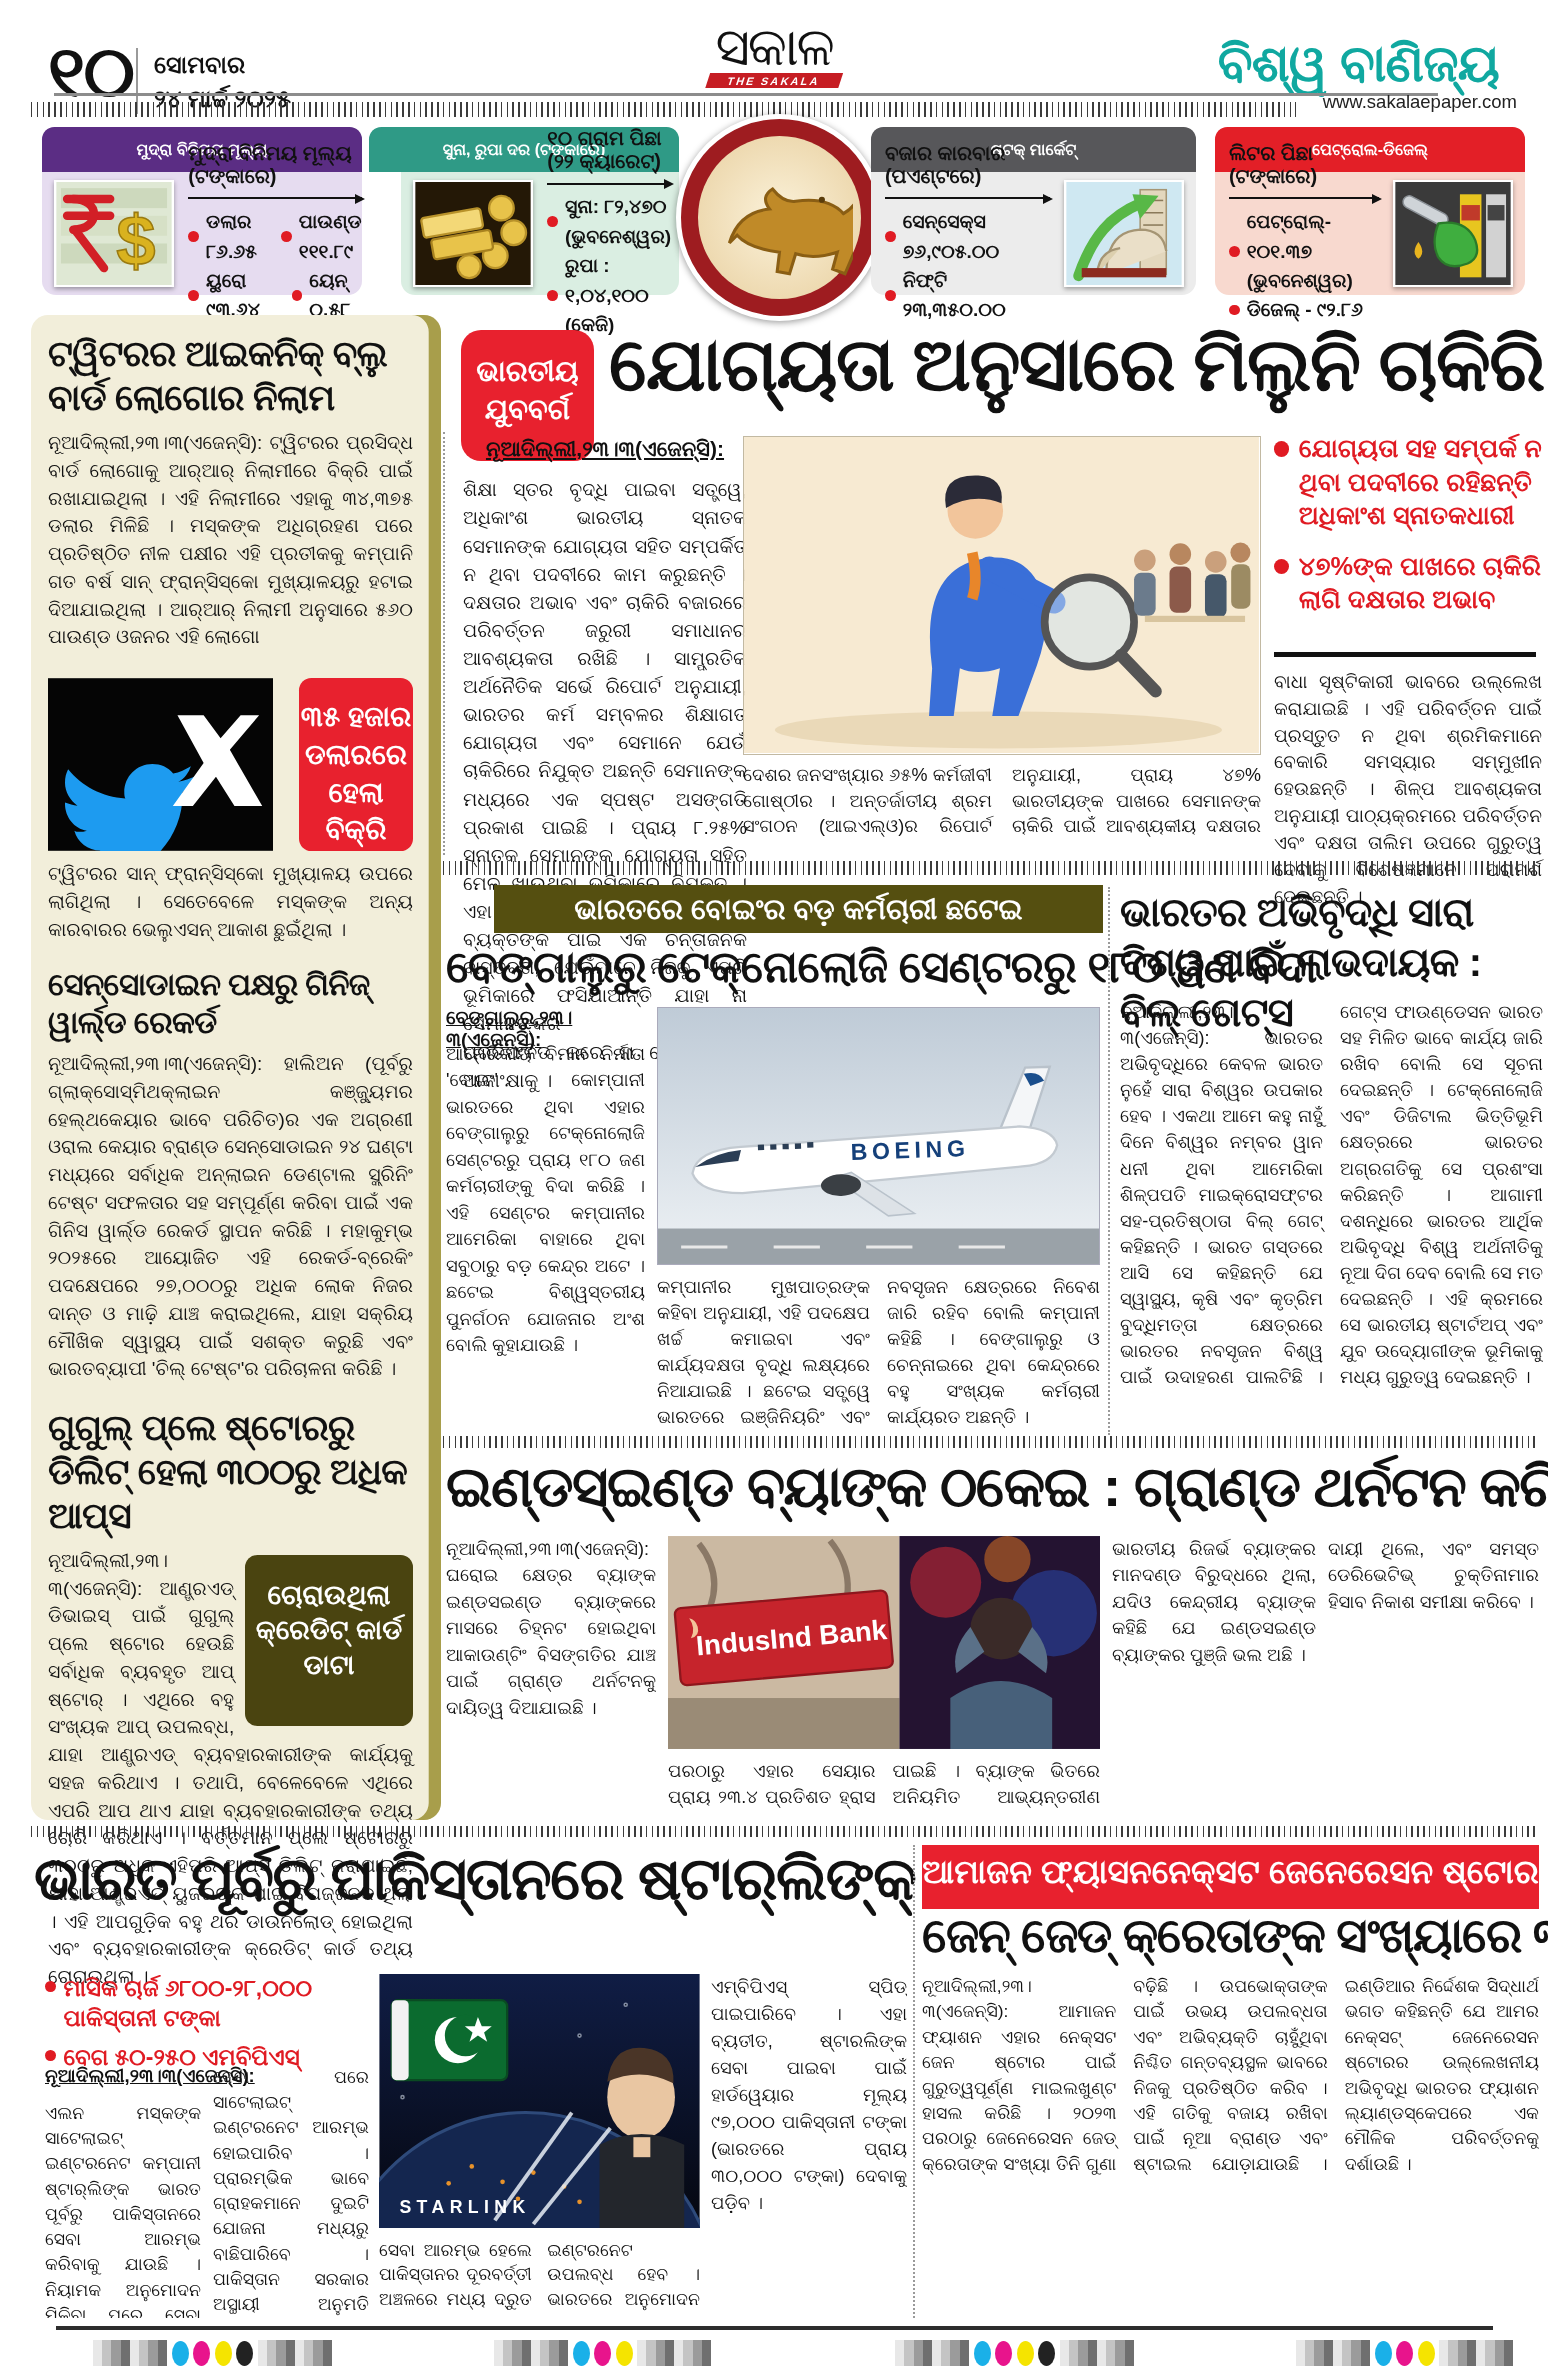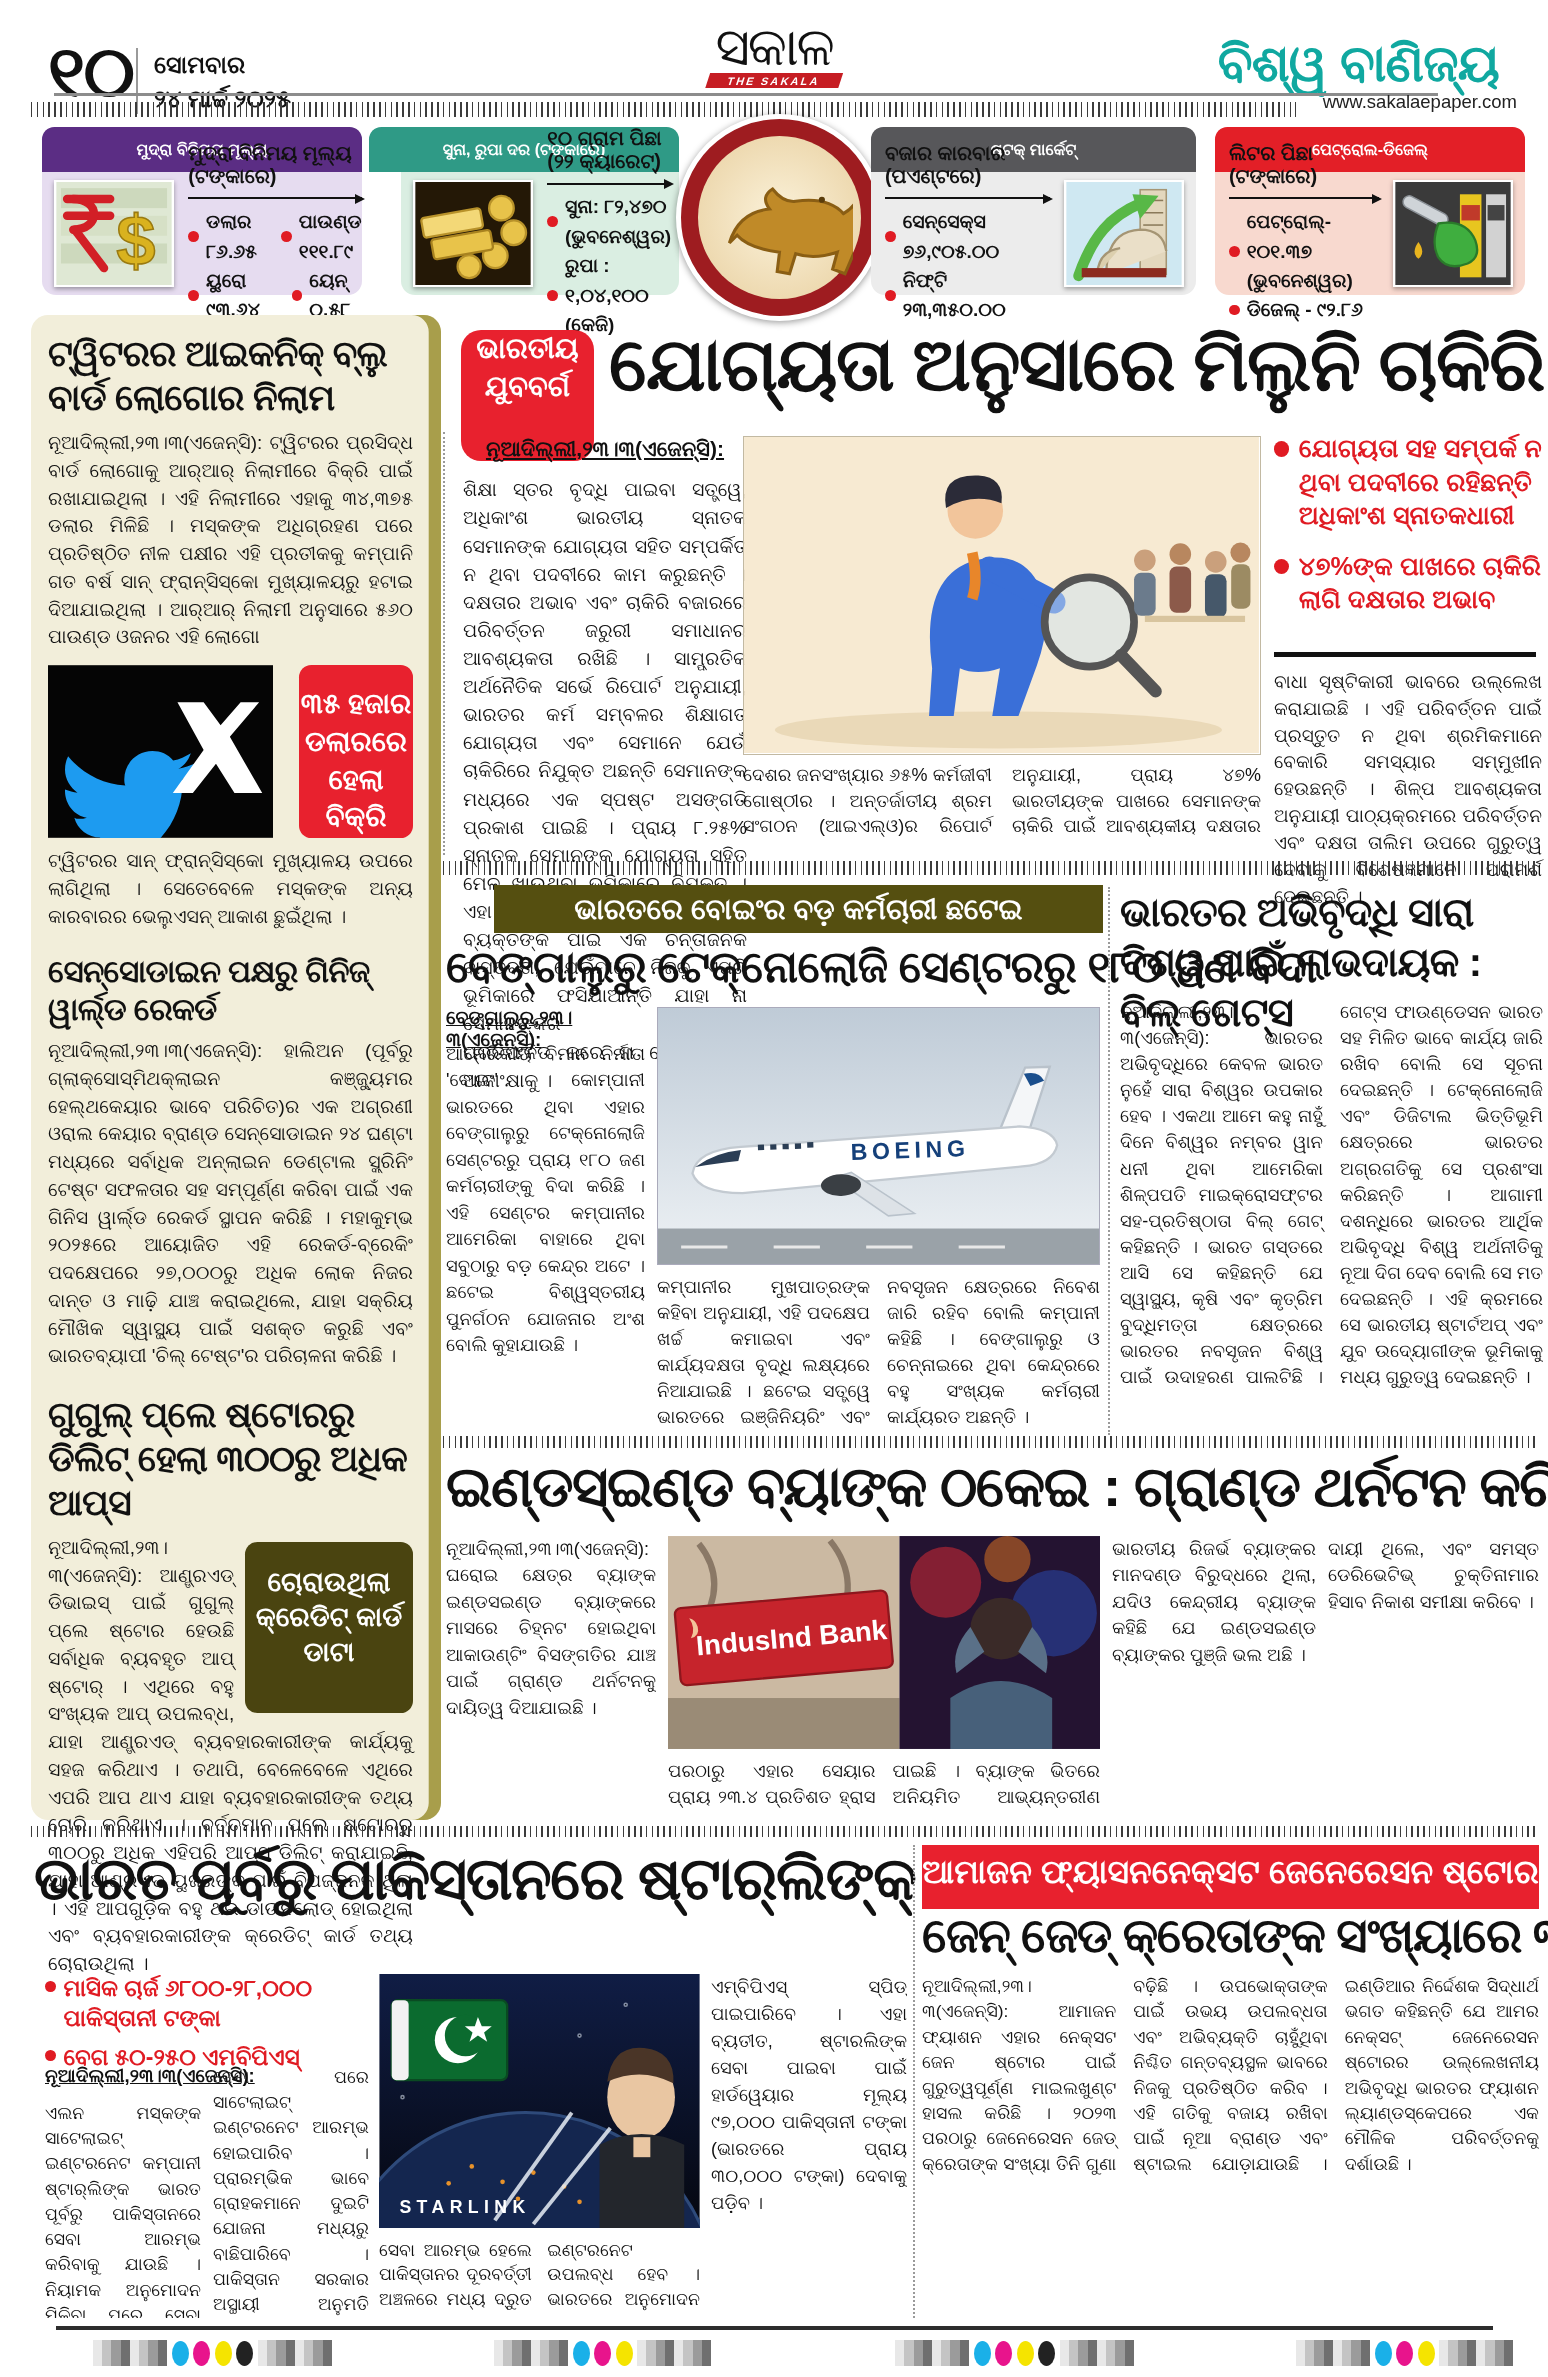--- a/index.html
+++ b/index.html
@@ -39,21 +39,21 @@
   .b2{left:369px;width:310px;}  .b2 .tb-head{background:#2f9a86;} .b2 .tb-body{background:#daeee2;margin-left:32px;}
   .b3{left:871px;width:325px;} .b3 .tb-head{background:#57575a;} .b3 .tb-body{background:#ececec;}
   .b4{left:1203px;width:310px;margin-left:12px;} .b4 .tb-head{background:#e31f27;} .b4 .tb-body{background:#f8d9cf;}
   .bull{left:676px;top:114px;width:197px;height:197px;border-radius:50%;
         background:#9e1c20;border:5.4px solid #fff;box-shadow:0 1.5px 7.7px rgba(0,0,0,.4);
         display:flex;align-items:center;justify-content:center;}
   .bull-in{width:163px;height:163px;border-radius:50%;background:radial-gradient(#fbf2da,#e3c astroika);
         background:radial-gradient(#fbf2da,#e8cf9f);display:flex;align-items:center;justify-content:center;}
   
   .badge{left:461px;top:330px;width:133px;height:131px;background:#e8212e;border-radius:20px;
-         color:#fff;font-weight:bold;font-size:29px;text-align:center;box-sizing:border-box;line-height:1.3;}
+         color:#fff;font-weight:bold;font-size:29px;text-align:center;padding-top:23px;box-sizing:border-box;line-height:1.3;}
   .lead-headline{left:609px;top:322px;width:933px;font-size:74px;font-weight:bold;letter-spacing:-1.5px;white-space:nowrap;}
   .lead-col1{left:463px;top:433px;width:284px;font-size:19px;line-height:1.48;}
   .lead-col1 .byline{display:block;text-align:center;font-weight:bold;font-size:21px;
                      text-decoration:underline;margin-bottom:12.3px;}
   .lead-illu{left:743px;top:436px;width:518px;height:319px;border:1.5px solid #c2b9a2;box-sizing:border-box;}
   .lead-bullets{left:1274px;top:432px;width:268px;}
   .lead-bullet{display:flex;gap:9.3px;font-size:25.4px;font-weight:bold;color:#e01b23;line-height:1.32;margin-bottom:17px;}
   .lead-bullet .dot{width:15.4px;height:15.4px;margin-top:9.3px;}
   .lead-sep{left:1274px;top:652px;width:262px;height:4.6px;background:#111;}
   .lead-note{left:1274px;top:669px;width:268px;font-size:18.5px;line-height:1.45;}
@@ -61,21 +61,21 @@
               font-size:18px;line-height:1.42;overflow:hidden;}
   .vdots{border-left:2.3px dotted #9a9a9a;}
   .vd1{left:443px;top:432px;height:423px;}
   .tick2{left:443px;top:861px;width:1095px;height:14px;}
   
   .cream{left:31px;top:315px;width:410px;height:1505px;background:#f2eeda;border-radius:17px;
          box-shadow:inset -12.3px 0 0 #a89e4b;box-sizing:border-box;padding:17px 28px 15.4px 17px;}
   .cr-h1{font-size:36px;font-weight:bold;line-height:1.22;letter-spacing:-0.8px;}
   .cr-h2{font-size:31px;font-weight:bold;line-height:1.2;letter-spacing:-0.8px;margin-top:23px;}
   .cr-body{font-size:19px;line-height:1.46;margin-top:9.3px;}
-  .fig-row{display:flex;gap:26px;margin-top:14px;}
+  .fig-row{display:flex;gap:26px;margin-top:27px;}
   .tw-img{width:225px;height:173px;flex:none;}
   .redbox{flex:1;background:#e8212e;border-radius:12.3px;color:#fff;font-size:28px;font-weight:bold;
           text-align:center;padding-top:20px;line-height:1.35;box-sizing:border-box;}
   .olivebox{float:right;width:168px;height:171px;background:#4a4410;border-radius:12.3px;color:#fff;
           font-size:27px;font-weight:bold;text-align:center;padding-top:23px;line-height:1.3;
           box-sizing:border-box;margin:7.7px 0 4.6px 10.8px;}
   
   .bo-kicker{left:494px;top:885px;width:609px;height:48px;background:#554f10;color:#fff;
              font-size:29px;font-weight:bold;text-align:center;line-height:48px;}
   .bo-headline{left:446px;top:942px;width:660px;font-size:44px;font-weight:bold;letter-spacing:-0.8px;white-space:nowrap;}

